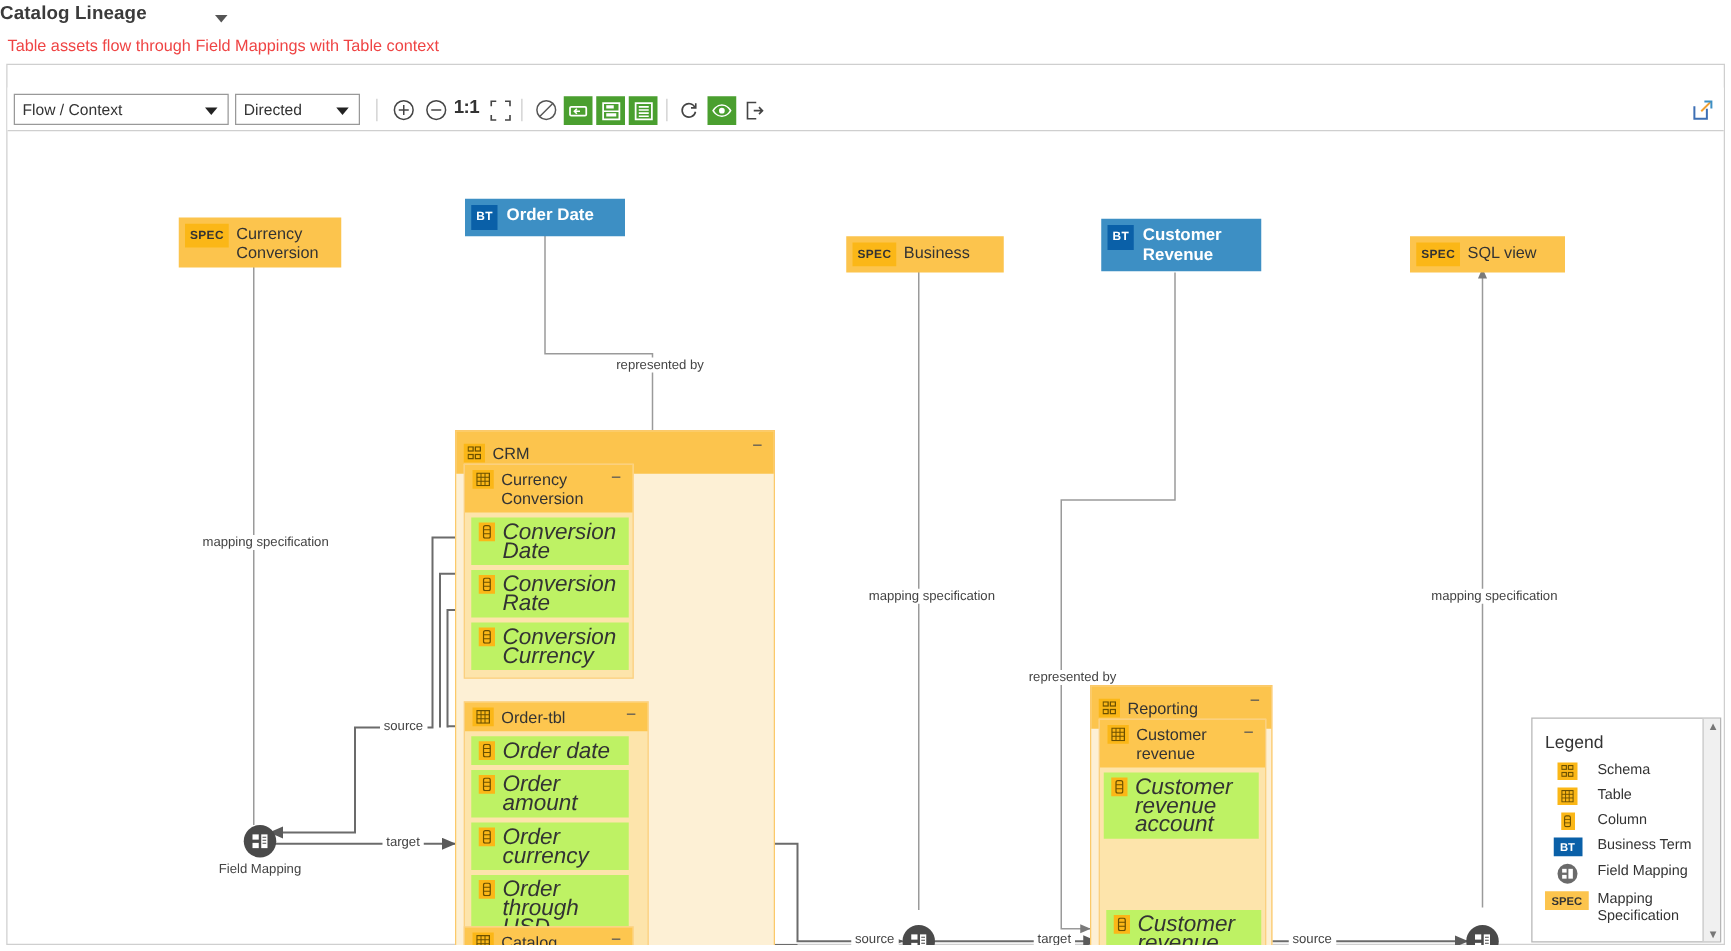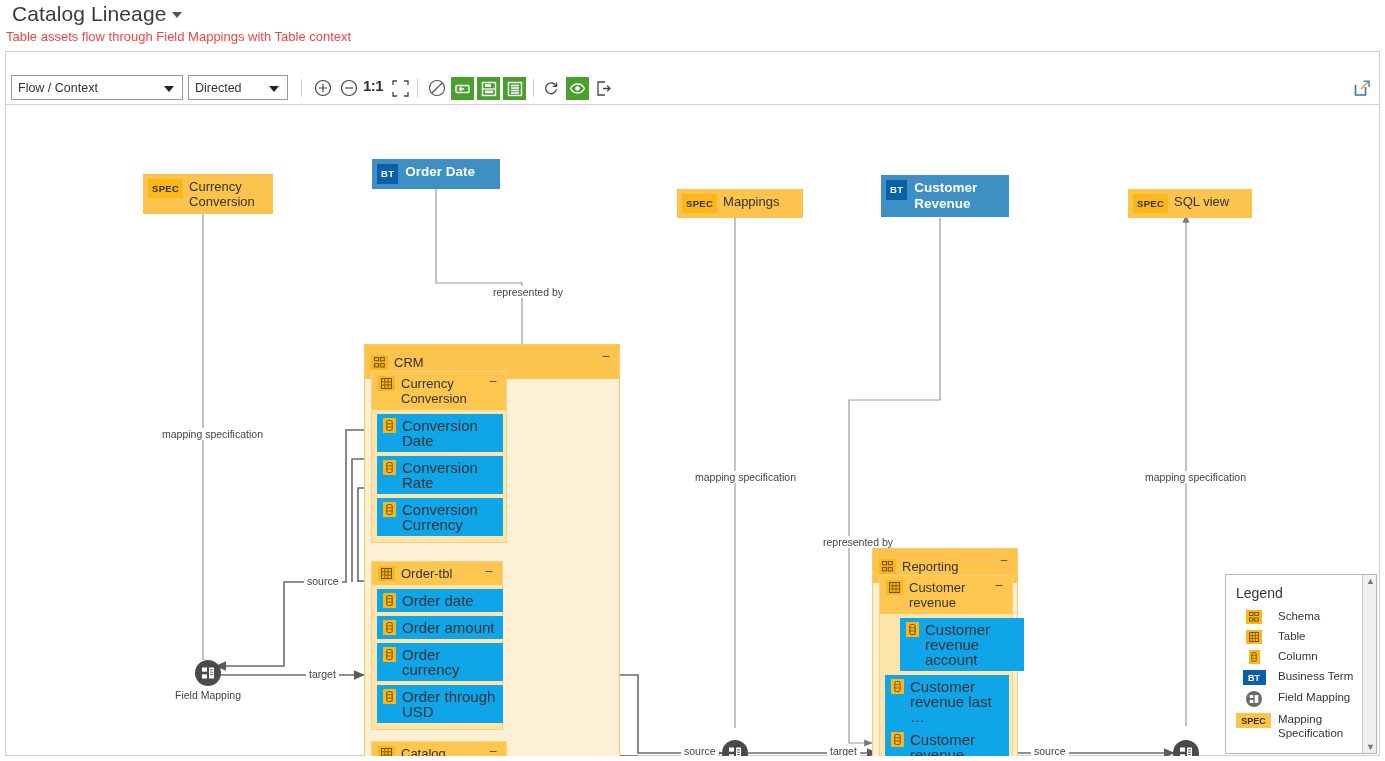--- a/index.html
+++ b/index.html
@@ -14,23 +14,23 @@
     position: relative;
     width: 1385px;
     height: 761px;
     overflow: hidden;
     background: #ffffff;
   }
 
   
   .page-title {
     position: absolute;
-    left: 12px; top: 2px;
-    font-size: 21px;
-    font-weight: normal;
+    left: 0; top: 2px;
+    font-size: 15px;
+    font-weight: bold;
     color: #3b3b3b;
     letter-spacing: .1px;
   }
   .title-caret {
     position: absolute;
     left: 172px; top: 12px;
     width: 0; height: 0;
     border-left: 5px solid transparent;
     border-right: 5px solid transparent;
     border-top: 6px solid #555;
@@ -207,27 +207,28 @@
   .table-hdr .collapse {
     position: absolute;
     right: 9px; top: 2px;
     font-size: 14px;
     color: #555;
   }
 
   
   .col-node {
     position: absolute;
-    background: #0ea5e9;
+    background: #bef264;
     display: flex;
     align-items: flex-start;
     padding: 4px 6px;
-    font-size: 15px;
+    font-size: 18px;
     color: #333;
     line-height: 15px;
+    font-style: italic;
   }
 
   
   .ic {
     flex: none;
     width: 17px; height: 15px;
     margin-right: 6px;
     display: flex; align-items: center; justify-content: center;
   }
   .ic-schema { background: #fbb717; }
@@ -477,21 +478,21 @@
         </g>
       </svg>
 
       <div class="node spec-node" style="left:137px; top:86px; width:130px;">
         <span class="spec-badge">SPEC</span>
         <span>Currency Conversion</span>
       </div>
 
       <div class="node spec-node" style="left:671px; top:101px; width:126px;">
         <span class="spec-badge">SPEC</span>
-        <span>Mappings</span>
+        <span>Business</span>
       </div>
 
       <div class="node spec-node" style="left:1122px; top:101px; width:124px;">
         <span class="spec-badge">SPEC</span>
         <span>SQL view</span>
       </div>
 
       <div class="node bt-node" style="left:366px; top:71px; width:128px;">
         <span class="bt-badge">BT</span>
         <span>Order Date</span>
@@ -549,21 +550,21 @@
             <span class="ic ic-col">
               <svg width="7" height="11" viewBox="0 0 7 11">
                   <rect x="0.8" y="0.5" width="5.4" height="10" rx="1.6" fill="none" stroke="#6b5000" stroke-width="1"></rect>
                   <path d="M0.8 3.8h5.4M0.8 7h5.4" stroke="#6b5000" stroke-width=".8"></path>
                 </svg>
             </span>
             <span>Conversion Currency</span>
           </div>
         </div>
 
-        <div class="table-node" style="left:6px; top:216px; width:132px;">
+        <div class="table-node" style="left:6px; top:216px; width:148px;">
           <div class="table-hdr">
             <span class="ic ic-table">
               <svg width="11" height="11" viewBox="0 0 11 11">
                   <rect x="0.5" y="0.5" width="10" height="10" fill="none" stroke="#6b5000" stroke-width="1"></rect>
                   <path d="M0.5 3.8h10M0.5 7h10M3.8 0.5v10M7 0.5v10" stroke="#6b5000" stroke-width=".8"></path>
                 </svg>
             </span>
             <span>Order-tbl</span>
             <span class="collapse">−</span>
           </div>
@@ -638,37 +639,28 @@
           <div class="table-hdr">
             <span class="ic ic-table">
               <svg width="11" height="11" viewBox="0 0 11 11">
                   <rect x="0.5" y="0.5" width="10" height="10" fill="none" stroke="#6b5000" stroke-width="1"></rect>
                   <path d="M0.5 3.8h10M0.5 7h10M3.8 0.5v10M7 0.5v10" stroke="#6b5000" stroke-width=".8"></path>
                 </svg>
             </span>
             <span>Customer revenue</span>
             <span class="collapse">−</span>
           </div>
-          <div class="col-node" style="position:relative; left:0; margin:4px 20px; width:124px;">
+          <div class="col-node" style="position:relative; left:0; margin:4px 3px; width:124px;">
             <span class="ic ic-col">
               <svg width="7" height="11" viewBox="0 0 7 11">
                   <rect x="0.8" y="0.5" width="5.4" height="10" rx="1.6" fill="none" stroke="#6b5000" stroke-width="1"></rect>
                   <path d="M0.8 3.8h5.4M0.8 7h5.4" stroke="#6b5000" stroke-width=".8"></path>
                 </svg>
             </span>
             <span>Customer revenue account</span>
-          </div>
-          <div class="col-node" style="position:relative; left:0; margin:4px 5px; width:124px;">
-            <span class="ic ic-col">
-              <svg width="7" height="11" viewBox="0 0 7 11">
-                  <rect x="0.8" y="0.5" width="5.4" height="10" rx="1.6" fill="none" stroke="#6b5000" stroke-width="1"></rect>
-                  <path d="M0.8 3.8h5.4M0.8 7h5.4" stroke="#6b5000" stroke-width=".8"></path>
-                </svg>
-            </span>
-            <span>Customer revenue last …</span>
           </div>
           <div class="col-node" style="position:absolute; left:5px; top:152px; width:124px;">
             <span class="ic ic-col">
               <svg width="7" height="11" viewBox="0 0 7 11">
                   <rect x="0.8" y="0.5" width="5.4" height="10" rx="1.6" fill="none" stroke="#6b5000" stroke-width="1"></rect>
                   <path d="M0.8 3.8h5.4M0.8 7h5.4" stroke="#6b5000" stroke-width=".8"></path>
                 </svg>
             </span>
             <span>Customer revenue …</span>
           </div>

